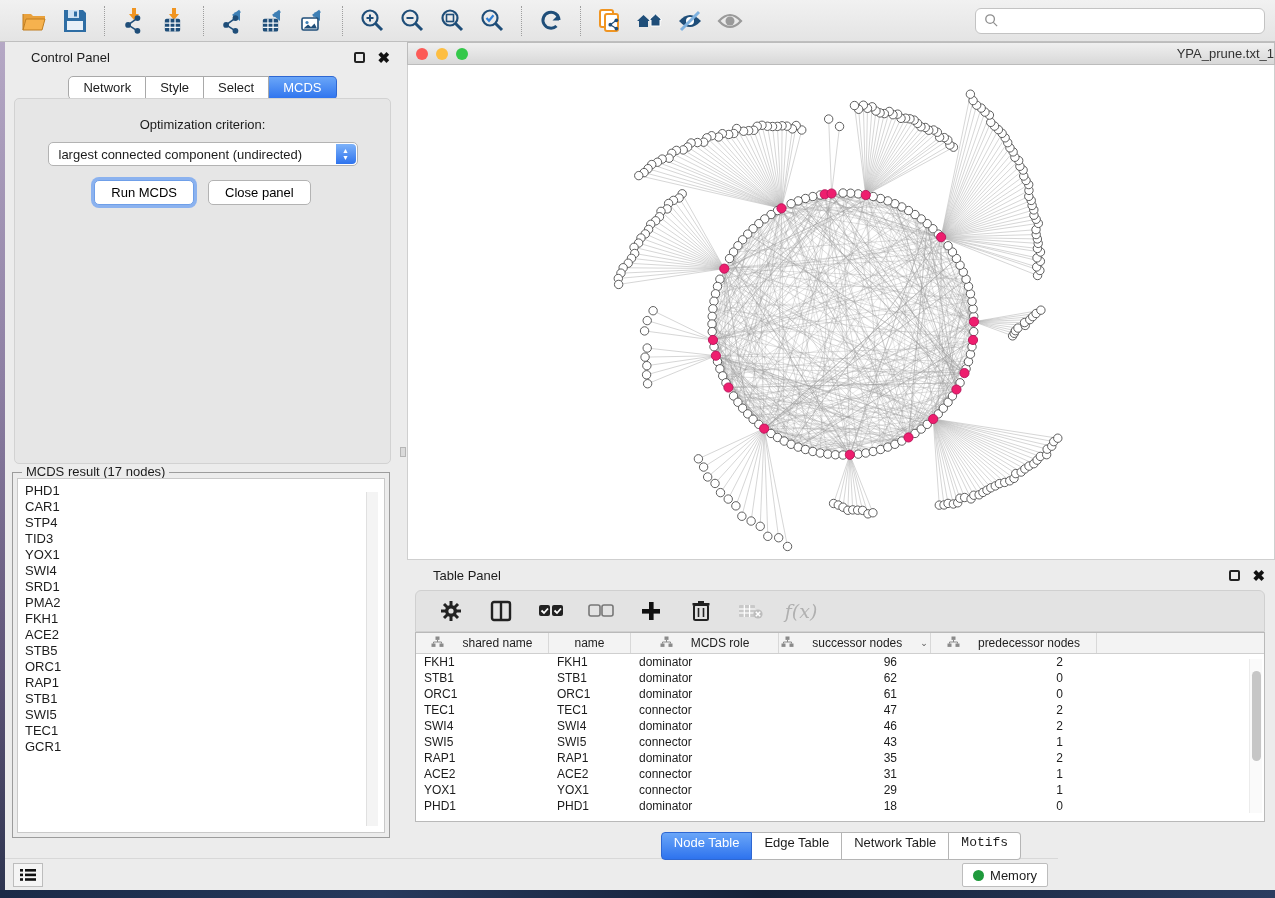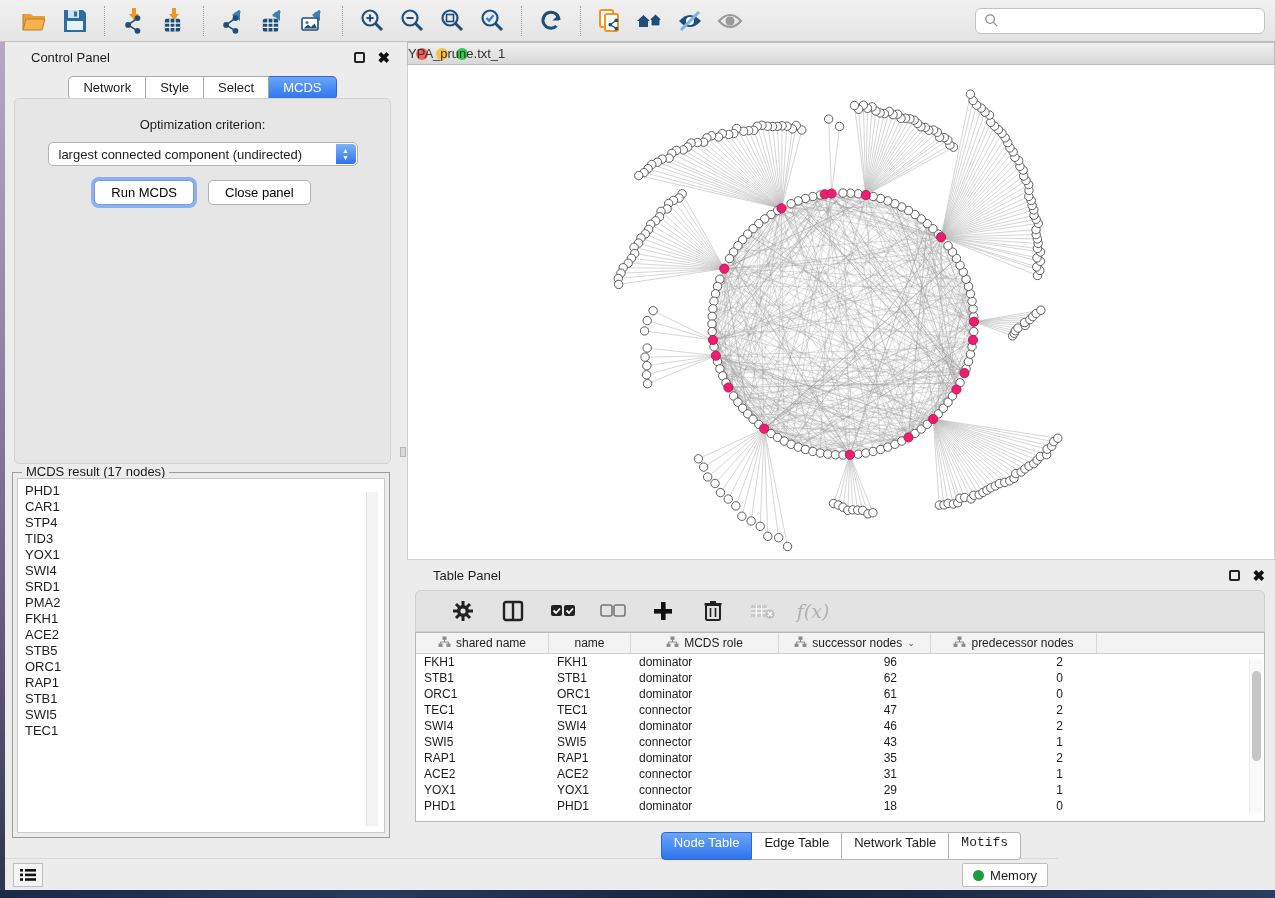--- a/index.html
+++ b/index.html
@@ -69,37 +69,37 @@
   .memory-btn { position:absolute; right:10px; top:4px; height:24px; background:#fff; border:1px solid #bdbdbd;
     border-radius:2px; display:flex; align-items:center; gap:6px; padding:0 10px; font-size:13px; cursor:default; }
   .mem-dot { width:11px; height:11px; border-radius:50%; }
 
   
   .net-window { position:absolute; left:407px; top:42px; width:868px; height:518px; }
   .net-titlebar { height:23px; background:linear-gradient(#f0f0f0,#d8d8d8); border:1px solid #bcbcbc;
     display:flex; align-items:center; padding:0 8px; position:relative; }
   .traffic { display:flex; gap:8px; }
   .light { width:12px; height:12px; border-radius:50%; }
-  .net-title { position:absolute; left:0; right:0; text-align:left; font-size:13px; color:#333; }
+  .net-title { position:absolute; left:0; right:0; text-align:right; font-size:13px; color:#333; }
   .net-canvas { position:absolute; left:0; top:23px; width:868px; height:495px; background:#fff;
     border:1px solid #cfcfcf; border-top:none; }
 
   .vsplit { position:absolute; left:400px; top:42px; width:7px; height:816px; background:#ececec; }
   .vsplit .grip { position:absolute; left:0px; top:405px; width:6px; height:10px; background:#dadada; border:1px solid #b5b5b5; }
 
   
   .table-panel { position:absolute; left:407px; top:560px; width:868px; height:298px; background:#ececec; }
   .tp-toolbar { position:absolute; left:8px; top:30px; width:850px; height:42px; background:#e3e3e3;
-    border:1px solid #d0d0d0; border-radius:6px 6px 0 0; display:flex; align-items:center; gap:20px; padding:0 32px; }
+    border:1px solid #d0d0d0; border-radius:6px 6px 0 0; display:flex; align-items:center; gap:20px; padding:0 20px; }
   .tp-icon { display:flex; align-items:center; justify-content:center; width:30px; height:30px; cursor:default; }
   .fx { font-family:"DejaVu Serif", serif; font-style:italic; font-size:19px; color:#b0b0b0; }
 
   .tbl-wrap { position:absolute; left:8px; top:72px; width:850px; height:190px; background:#fff; border:1px solid #b9b9b9; }
   .tbl-header { display:flex; height:21px; background:#f3f3f3; border-bottom:1px solid #cfcfcf; font-size:12px; color:#222; }
-  .th { display:flex; align-items:center; gap:5px; justify-content:center; border-right:1px solid #d8d8d8; overflow:hidden; }
+  .th { display:flex; align-items:center; gap:18px; justify-content:center; border-right:1px solid #d8d8d8; overflow:hidden; }
   .tbl-body .tr { display:flex; height:16px; font-size:12px; align-items:center; }
   .td { padding:0 8px; overflow:hidden; white-space:nowrap; }
   .td.num { text-align:right; }
   .tbl-scroll { position:absolute; right:2px; top:26px; bottom:8px; width:13px; background:#fafafa; border-left:1px solid #ececec; }
   .tbl-thumb { position:absolute; left:2px; top:12px; width:9px; height:90px; background:#c6c6c6; border-radius:5px; }
 
   .tp-tabs { position:absolute; left:0; right:0; top:272px; display:flex; justify-content:center; }
   .tp-tab { border:1px solid #b5b5b5; border-left:none; background:#fff; padding:2px 12px 9px 12px; font-size:13px; cursor:default; }
   .tp-tab:first-child { border-left:1px solid #b5b5b5; border-radius:4px 0 0 4px; }
   .tp-tab:last-child { border-radius:0 4px 4px 0;font-family:Liberation Mono, monospace; }
@@ -325,20 +325,21 @@
         <div class="row">SRD1</div>
         <div class="row">PMA2</div>
         <div class="row">FKH1</div>
         <div class="row">ACE2</div>
         <div class="row">STB5</div>
         <div class="row">ORC1</div>
         <div class="row">RAP1</div>
         <div class="row">STB1</div>
         <div class="row">SWI5</div>
         <div class="row">TEC1</div>
+        <div class="row">GCR1</div>
       </div>
   </div>
 </div>
 
 <div class="status-bar">
   <div class="list-btn">
     <svg width="18" height="14" viewBox="0 0 18 14">
       <rect x="1" y="1" width="3" height="2.6" fill="#111"></rect>
         <rect x="6" y="1" width="11" height="2.6" fill="#111"></rect>
       <rect x="1" y="5.6" width="3" height="2.6" fill="#111"></rect>

